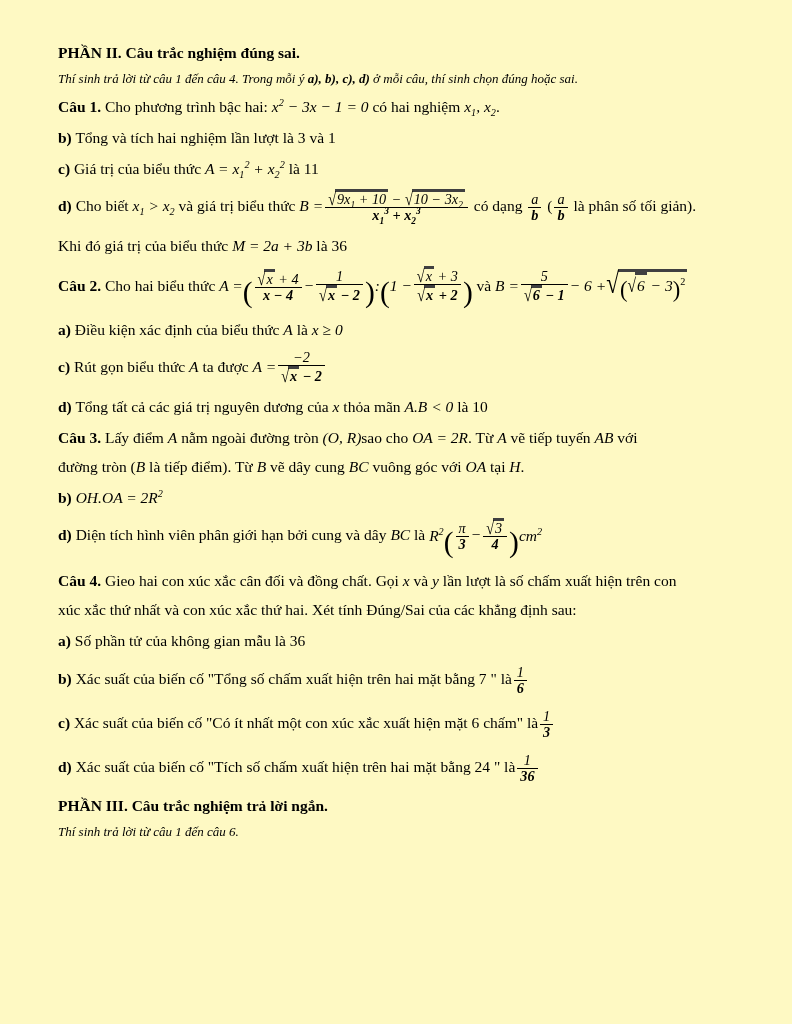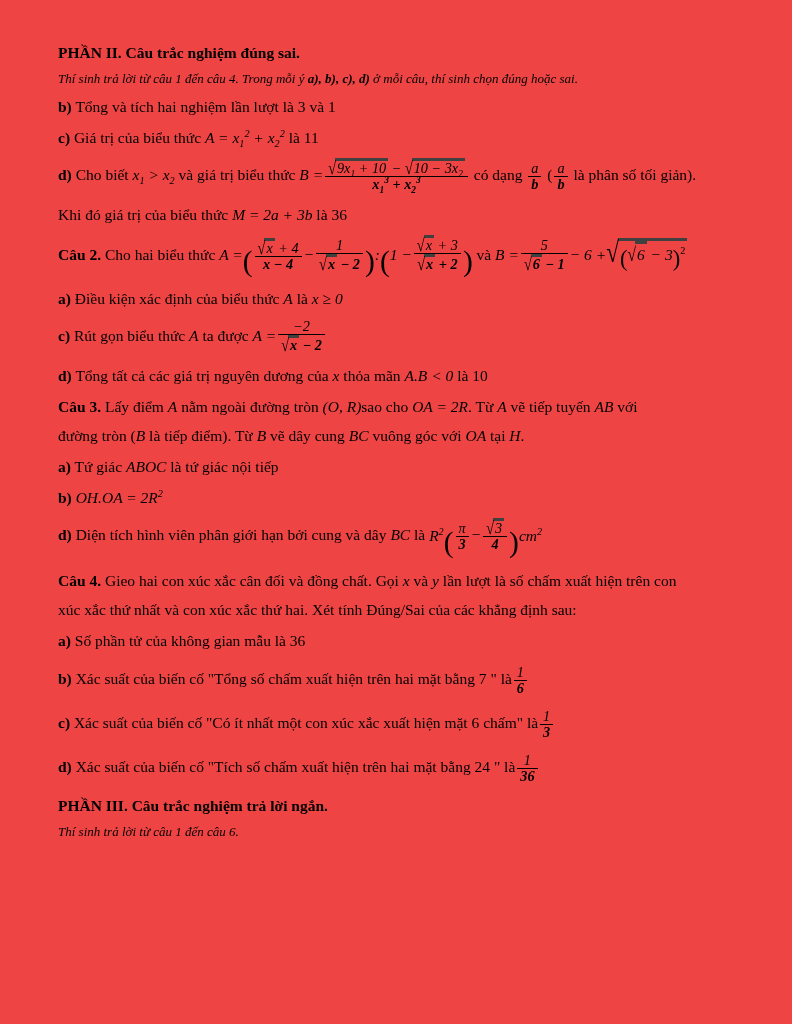--- a/index.html
+++ b/index.html
@@ -12,21 +12,21 @@
     height: 1024px;
     font-family: "Liberation Serif", serif;
     color: #000000;
     overflow: hidden;
   }
   .page {
     box-sizing: border-box;
     width: 792px;
     height: 1024px;
     padding: 44px 58px 36px 58px;
-    background: #ef4444;
+    background: #fef9c3;
   }
   .line {
     font-size: 15.5px;
     line-height: 1.42;
     margin: 0 0 9px 0;
     white-space: normal;
   }
   .tight { margin-bottom: 7px; }
   .head {
     font-weight: bold;
@@ -96,20 +96,27 @@
 </style>
 </head>
 <body>
 
 <div class="page">
 
   <p class="head">PHẦN II. Câu trắc nghiệm đúng sai.</p>
 
   <p class="ital"><span>Thí sinh trả lời từ câu 1 đến câu 4. Trong mỗi ý </span><b>a), b), c), d)</b><span> ở mỗi câu, thí sinh chọn đúng hoặc sai.</span></p>
 
+  <p class="line">
+    <span class="q">Câu 1.</span>
+    <span>Cho phương trình bậc hai:</span>
+    <span class="math">x<sup>2</sup> − 3x − 1 = 0</span>
+    <span>có hai nghiệm</span>
+    <span class="math">x<sub>1</sub>, x<sub>2</sub></span><span>.</span>
+  </p>
 
 
   <p class="line">
     <span class="lbl">b)</span>
     <span>Tổng và tích hai nghiệm lần lượt là 3 và 1</span>
   </p>
 
   <p class="line">
     <span class="lbl">c)</span>
     <span>Giá trị của biểu thức</span>
@@ -187,26 +194,20 @@
     <span>là tiếp điểm). Từ</span>
     <span class="math">B</span>
     <span>vẽ dây cung</span>
     <span class="math">BC</span>
     <span>vuông góc với</span>
     <span class="math">OA</span>
     <span>tại</span>
     <span class="math">H</span><span>.</span>
   </p>
 
-  <p class="line">
-    <span class="lbl">a)</span>
-    <span>Tứ giác</span>
-    <span class="math">ABOC</span>
-    <span>là tứ giác nội tiếp</span>
-  </p>
 
   <p class="line">
     <span class="lbl">b)</span>
     <span class="math">OH.OA = 2R<sup>2</sup></span>
   </p>
 
 
   <p class="line" style="margin-bottom:16px">
     <span class="lbl">d)</span>
     <span>Diện tích hình viên phân giới hạn bởi cung và dây</span>

